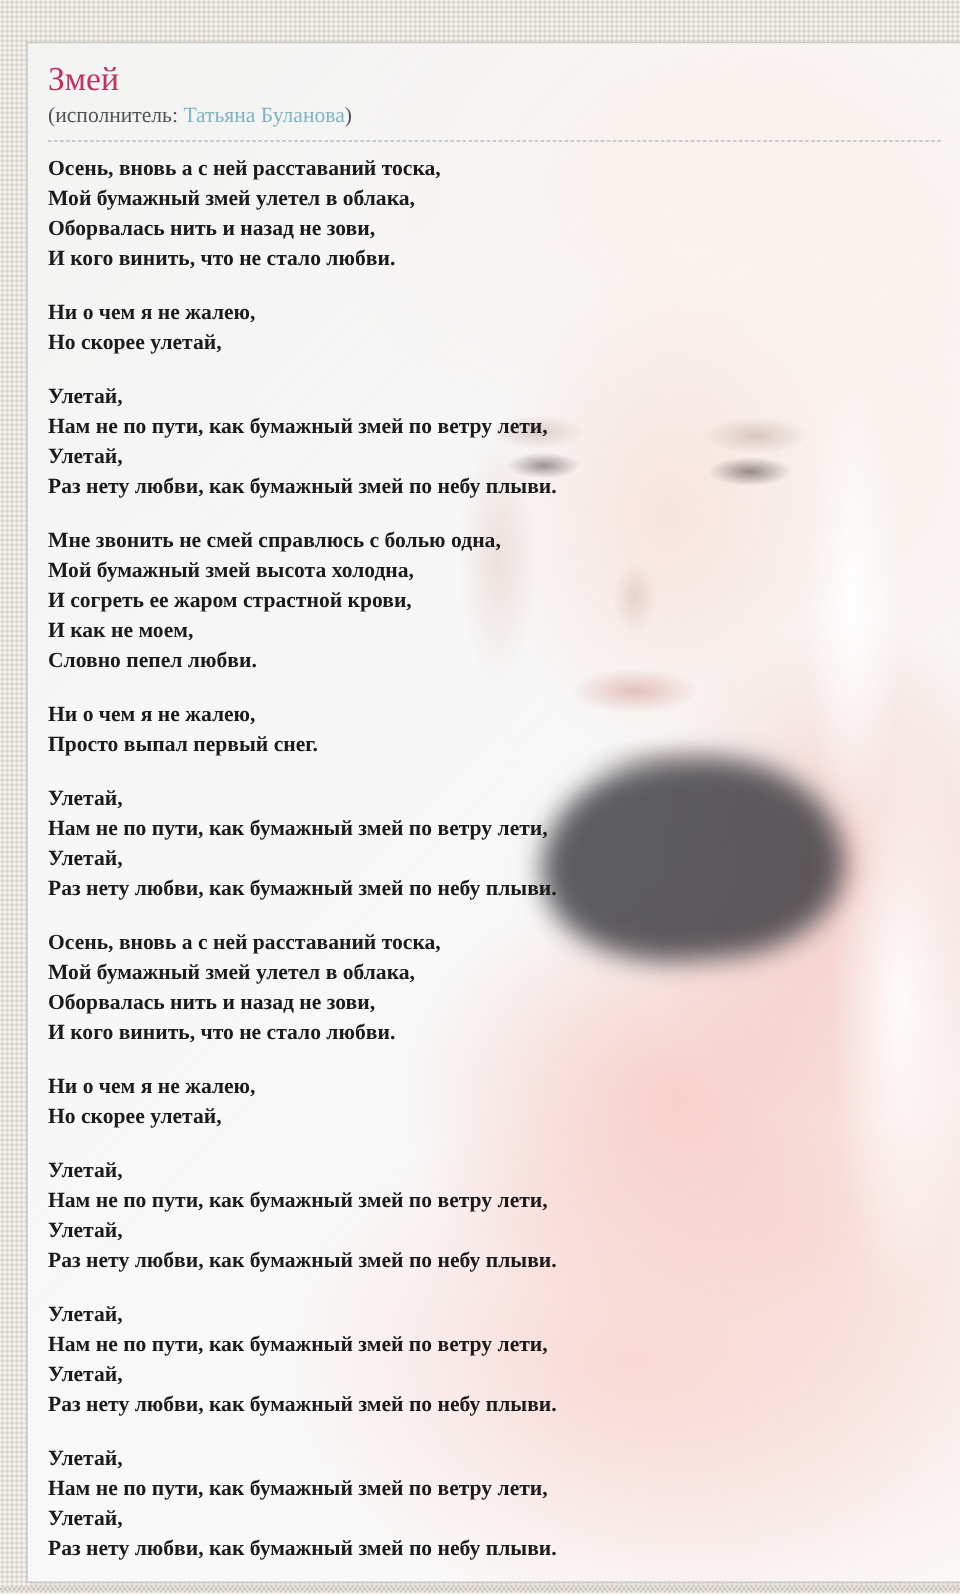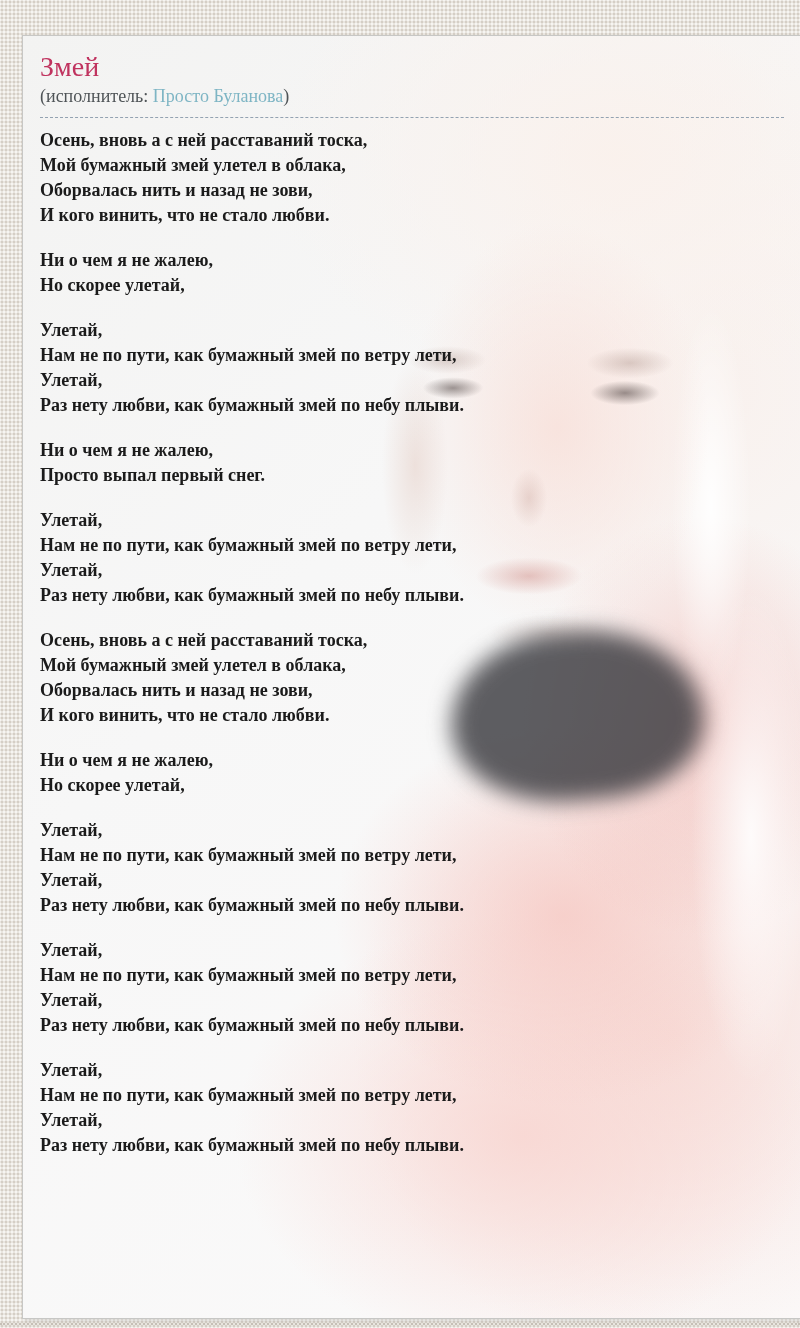--- a/index.html
+++ b/index.html
@@ -129,26 +129,27 @@
 <body>
 
 <div class="page">
   <div class="card">
     <div class="photo">
       <div class="choker"></div>
     </div>
     <div class="content">
       <div class="header">
         <h1 class="song-title">Змей</h1>
-        <div class="subtitle"><span>(исполнитель: </span><a class="artist-link" href="#">Просто Буланова</a><span>)</span></div>
+        <div class="subtitle"><span>(исполнитель: </span><a class="artist-link" href="#">Татьяна Буланова</a><span>)</span></div>
       </div>
       <div class="lyrics" id="lyrics">
           <p>Осень, вновь а с ней расставаний тоска,<br>Мой бумажный змей улетел в облака,<br>Оборвалась нить и назад не зови,<br>И кого винить, что не стало любви.</p>
           <p>Ни о чем я не жалею,<br>Но скорее улетай,</p>
           <p>Улетай,<br>Нам не по пути, как бумажный змей по ветру лети,<br>Улетай,<br>Раз нету любви, как бумажный змей по небу плыви.</p>
+          <p>Мне звонить не смей справлюсь с болью одна,<br>Мой бумажный змей высота холодна,<br>И согреть ее жаром страстной крови,<br>И как не моем,<br>Словно пепел любви.</p>
           <p>Ни о чем я не жалею,<br>Просто выпал первый снег.</p>
           <p>Улетай,<br>Нам не по пути, как бумажный змей по ветру лети,<br>Улетай,<br>Раз нету любви, как бумажный змей по небу плыви.</p>
           <p>Осень, вновь а с ней расставаний тоска,<br>Мой бумажный змей улетел в облака,<br>Оборвалась нить и назад не зови,<br>И кого винить, что не стало любви.</p>
           <p>Ни о чем я не жалею,<br>Но скорее улетай,</p>
           <p>Улетай,<br>Нам не по пути, как бумажный змей по ветру лети,<br>Улетай,<br>Раз нету любви, как бумажный змей по небу плыви.</p>
           <p>Улетай,<br>Нам не по пути, как бумажный змей по ветру лети,<br>Улетай,<br>Раз нету любви, как бумажный змей по небу плыви.</p>
           <p>Улетай,<br>Нам не по пути, как бумажный змей по ветру лети,<br>Улетай,<br>Раз нету любви, как бумажный змей по небу плыви.</p>
         </div>
     </div>
   </div>

